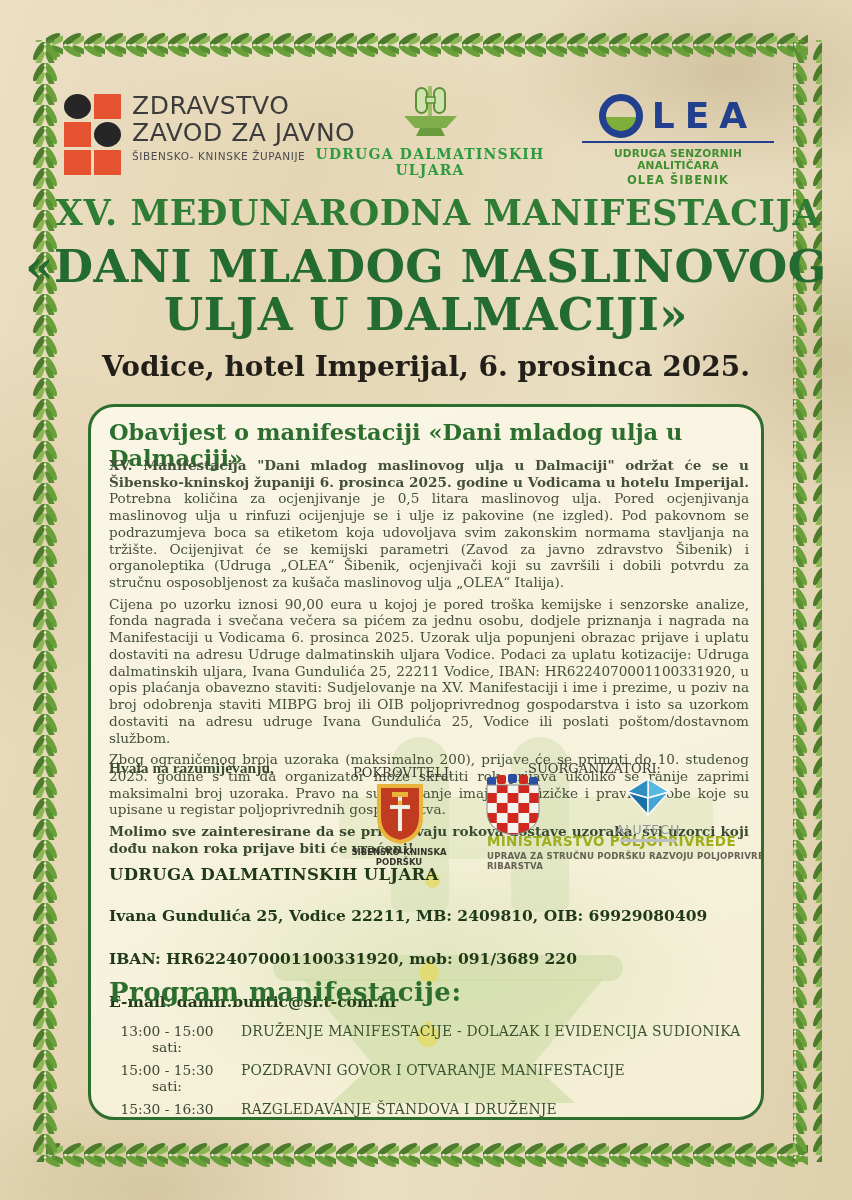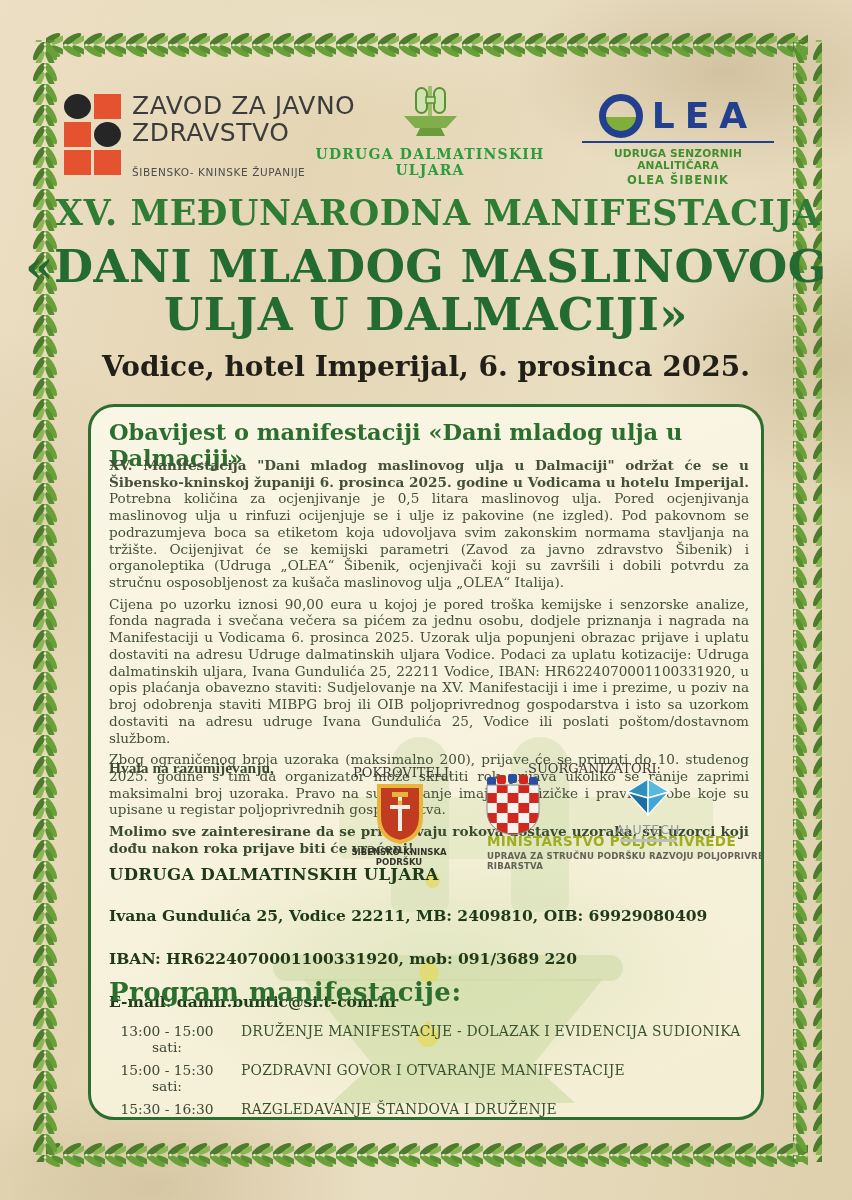--- a/index.html
+++ b/index.html
@@ -17,21 +17,21 @@
   }
   .garland{position:absolute;left:0;top:0;z-index:0;}
   
   .hdr{position:absolute;z-index:2;}
   .zavod{left:64px;top:92px;display:flex;align-items:flex-start;}
   .zmark{display:grid;grid-template-columns:27px 27px;grid-auto-rows:25px;gap:3px;margin-top:2px;}
   .zmark .sq{background:#e45230;}
   .zmark .ci{background:#262626;border-radius:50%;}
   .ztext{margin-left:11px;font-family:"DejaVu Sans",sans-serif;color:#3c3c3c;}
   .ztext .l{font-size:25px;line-height:27px;letter-spacing:.5px;}
-  .ztext .s{font-size:10.5px;color:#4c4c4c;margin-top:20px;letter-spacing:.6px;}
+  .ztext .s{font-size:10.5px;color:#4c4c4c;margin-top:4px;letter-spacing:.6px;}
   .uljara{left:302px;top:84px;width:256px;text-align:center;}
   .uljara .lbl{font-size:14px;font-weight:bold;color:#2e9b3f;letter-spacing:1.2px;margin-top:4px;}
   .olea{left:580px;top:94px;width:196px;text-align:center;font-family:"DejaVu Sans",sans-serif;}
   .olea .word{display:flex;align-items:center;justify-content:center;gap:9px;}
   .olea .o{width:30px;height:30px;border:7px solid #22408e;border-radius:50%;
     background:linear-gradient(to top,#7fae3a 46%,rgba(0,0,0,0) 46%);}
   .olea .lets{font-size:36px;font-weight:bold;color:#22408e;letter-spacing:10px;line-height:40px;}
   .olea .rule{height:2px;background:#22408e;margin:3px 2px 4px 2px;}
   .olea .a1{font-size:10.6px;font-weight:bold;color:#3f8f2f;letter-spacing:.2px;}
   .olea .a2{font-size:11.5px;font-weight:bold;color:#3f8f2f;letter-spacing:1px;margin-top:2px;}
@@ -115,22 +115,22 @@
   <div class="hdr zavod">
     <div class="zmark">
       <div class="ci"></div>
         <div class="sq"></div>
       <div class="sq"></div>
         <div class="ci"></div>
       <div class="sq"></div>
         <div class="sq"></div>
     </div>
     <div class="ztext">
+      <div class="l">ZDRAVSTVO</div>
       <div class="l">ZAVOD ZA JAVNO</div>
-      <div class="l">ZDRAVSTVO</div>
       <div class="s">ŠIBENSKO- KNINSKE ŽUPANIJE</div>
     </div>
   </div>
 
   <div class="hdr uljara">
     <svg width="66" height="54" viewBox="0 0 66 54">
       <rect x="31" y="2" width="4" height="30" fill="#9cc06a"></rect>
       <rect x="19" y="4" width="11" height="25" rx="5.5" fill="#cfe3ae" stroke="#5d8f35" stroke-width="2"></rect>
       <rect x="37" y="4" width="11" height="25" rx="5.5" fill="#cfe3ae" stroke="#5d8f35" stroke-width="2"></rect>
       <rect x="29" y="13" width="9" height="6" fill="#cfe3ae" stroke="#5d8f35" stroke-width="1.5"></rect>

